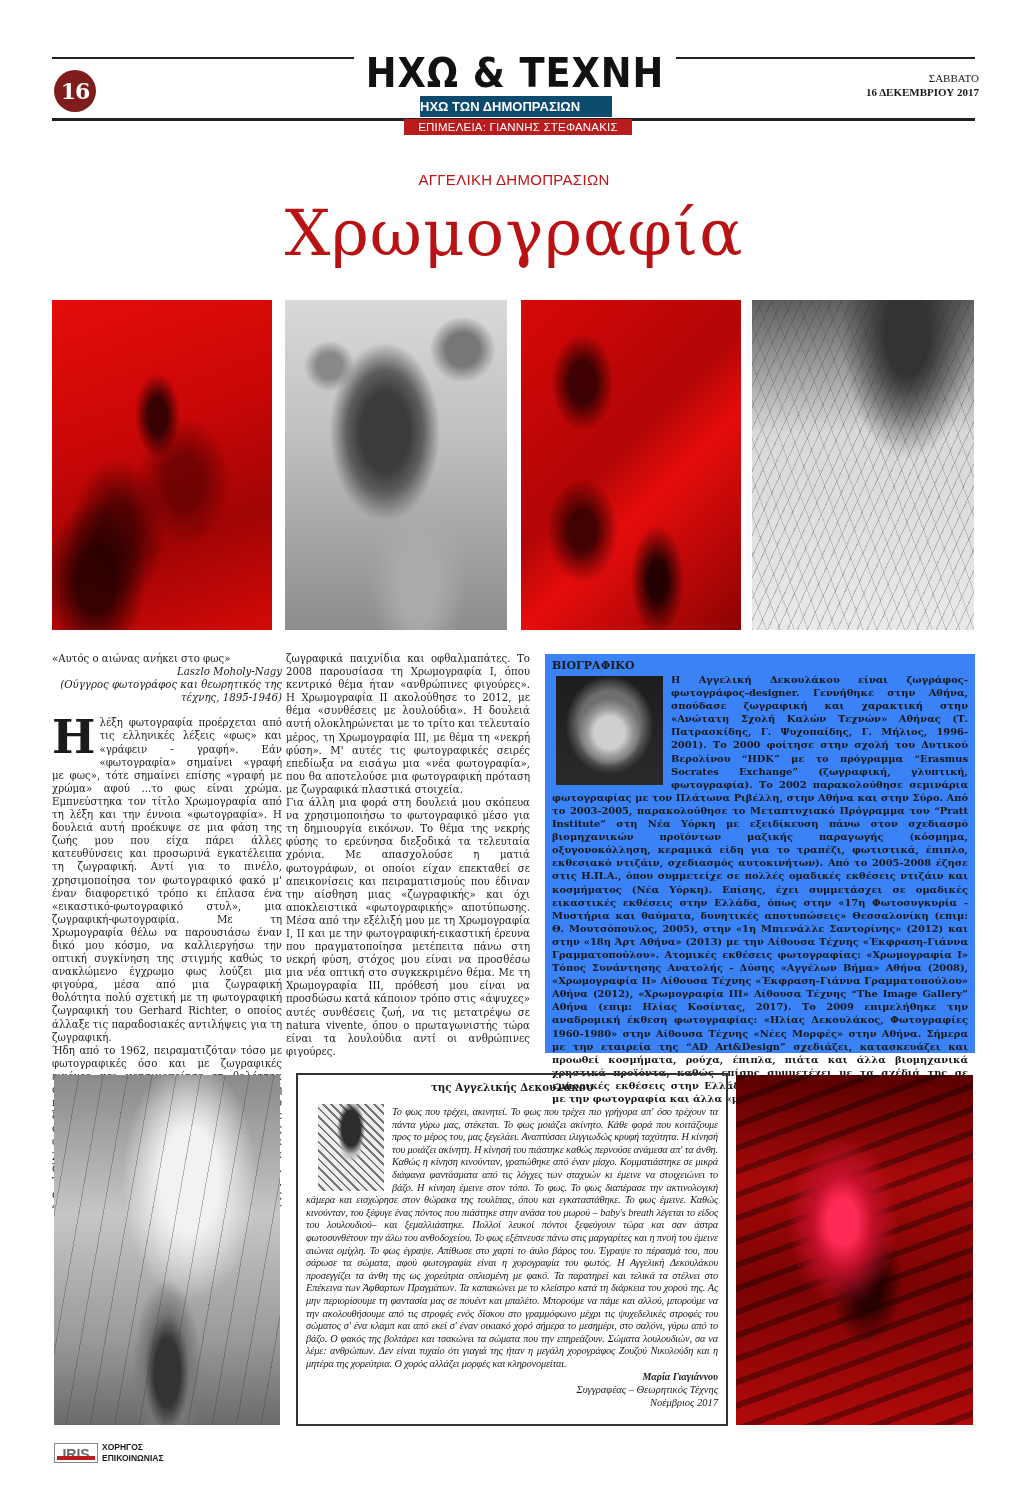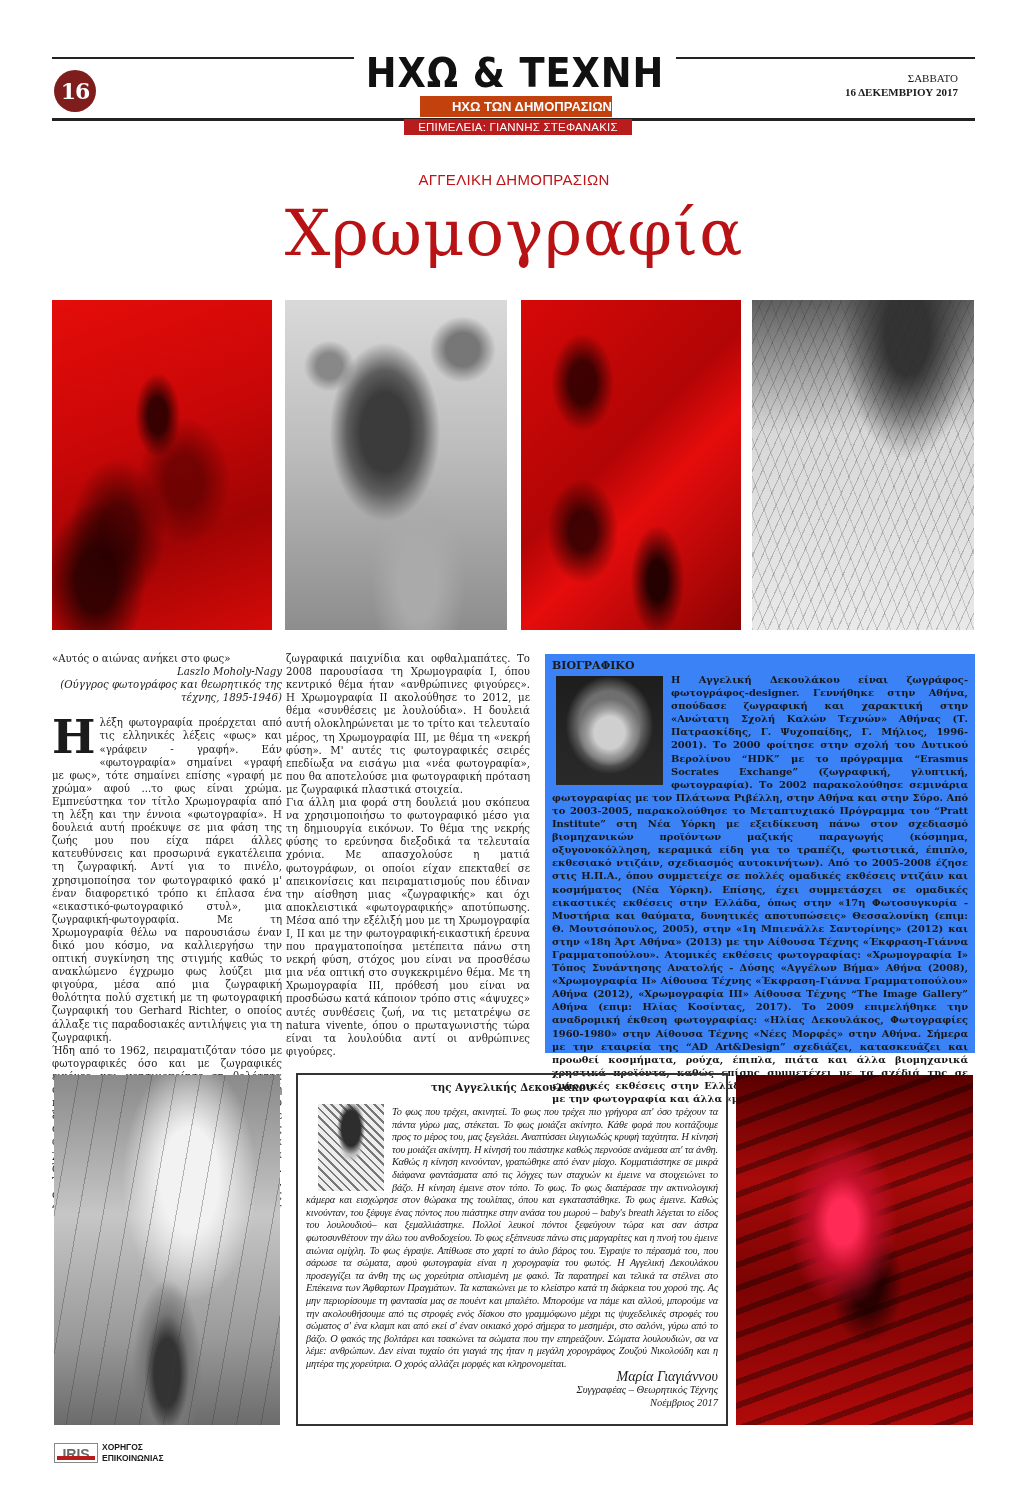--- a/index.html
+++ b/index.html
@@ -14,28 +14,28 @@
     background: #7f1d1d; color: #fff; font-family: "DejaVu Serif", serif; font-weight: bold;
     font-size: 22px; line-height: 42px; text-align: center; letter-spacing: -1px;
   }
   .mast-title {
     position: absolute; left: 340px; top: 48px; width: 350px; background: #fff;
     text-align: center; font-family: "DejaVu Sans", sans-serif; font-weight: bold;
     font-size: 40px; line-height: 50px; letter-spacing: 1px; color: #111;
     transform: scaleX(0.92);
   }
   .mast-sub {
-    position: absolute; left: 420px; top: 96px; width: 192px; height: 21px; background: #c2410c; color: #fff;
-    font-family: "Liberation Sans", sans-serif; font-weight: bold; font-size: 13px; line-height: 21px; text-align: right;
+    position: absolute; left: 420px; top: 96px; width: 192px; height: 21px; background: #0c4a6e; color: #fff;
+    font-family: "Liberation Sans", sans-serif; font-weight: bold; font-size: 13px; line-height: 21px; text-align: left;
   }
   .mast-editor {
     position: absolute; left: 404px; top: 119px; width: 228px; height: 16px; background: #b91c1c; color: #fff;
     font-family: "Liberation Sans", sans-serif; font-size: 11.5px; line-height: 16px; text-align: center; letter-spacing: 0.2px;
   }
-  .date-block { position: absolute; right: 70px; top: 71px; text-align: right; font-family: "Liberation Serif", serif; }
+  .date-block { position: absolute; right: 49px; top: 71px; text-align: right; font-family: "Liberation Serif", serif; }
   .date-day { font-size: 11px; line-height: 14px; }
   .date-full { font-size: 11px; font-weight: bold; line-height: 14px; }
 
   
   .author-top {
     position: absolute; left: 0; top: 171px; width: 1028px; text-align: center;
     font-family: "Liberation Sans", sans-serif; font-size: 15px; color: #c01317; letter-spacing: 0.3px;
   }
   .main-title {
     position: absolute; left: 0; top: 193px; width: 1028px; text-align: center;
@@ -116,21 +116,21 @@
   .essay-photo {
     float: left; width: 66px; height: 87px; margin: 10px 8px 2px 12px;
     background:
       radial-gradient(ellipse at 50% 28%, #2d2d2d 0 20%, transparent 30%),
       radial-gradient(ellipse at 50% 48%, #bfbfbf 0 16%, transparent 26%),
       repeating-linear-gradient(45deg, #eee 0 4px, #777 4px 6px),
       #dcdcdc;
   }
   .essay-text { font-family: "Liberation Serif", serif; font-style: italic; font-size: 10.3px; line-height: 12.6px; text-align: justify; padding-top: 12px; letter-spacing: -0.15px; }
   .essay-sign { text-align: right; font-family: "Liberation Serif", serif; font-size: 10.5px; line-height: 13px; font-style: italic; }
-  .essay-sign-name { font-weight: normal; font-size: 14px; }
+  .essay-sign-name { font-weight: bold; font-size: 10px; }
 
   
   .sponsor { position: absolute; left: 54px; top: 1442px; display: flex; align-items: center; }
   .iris-logo {
     width: 44px; height: 20px; border: 1px solid #888; position: relative; margin-right: 4px;
     font-family: "Liberation Sans", sans-serif; font-weight: bold; font-size: 14px; color: #666; text-align: center; line-height: 20px;
   }
   .iris-logo .bar { position: absolute; left: 2px; right: 2px; bottom: 2px; height: 4px; background: #b71c1c; }
   .sponsor-text { font-family: "Liberation Sans", sans-serif; font-weight: bold; font-size: 8.5px; line-height: 11px; }
 </style>

